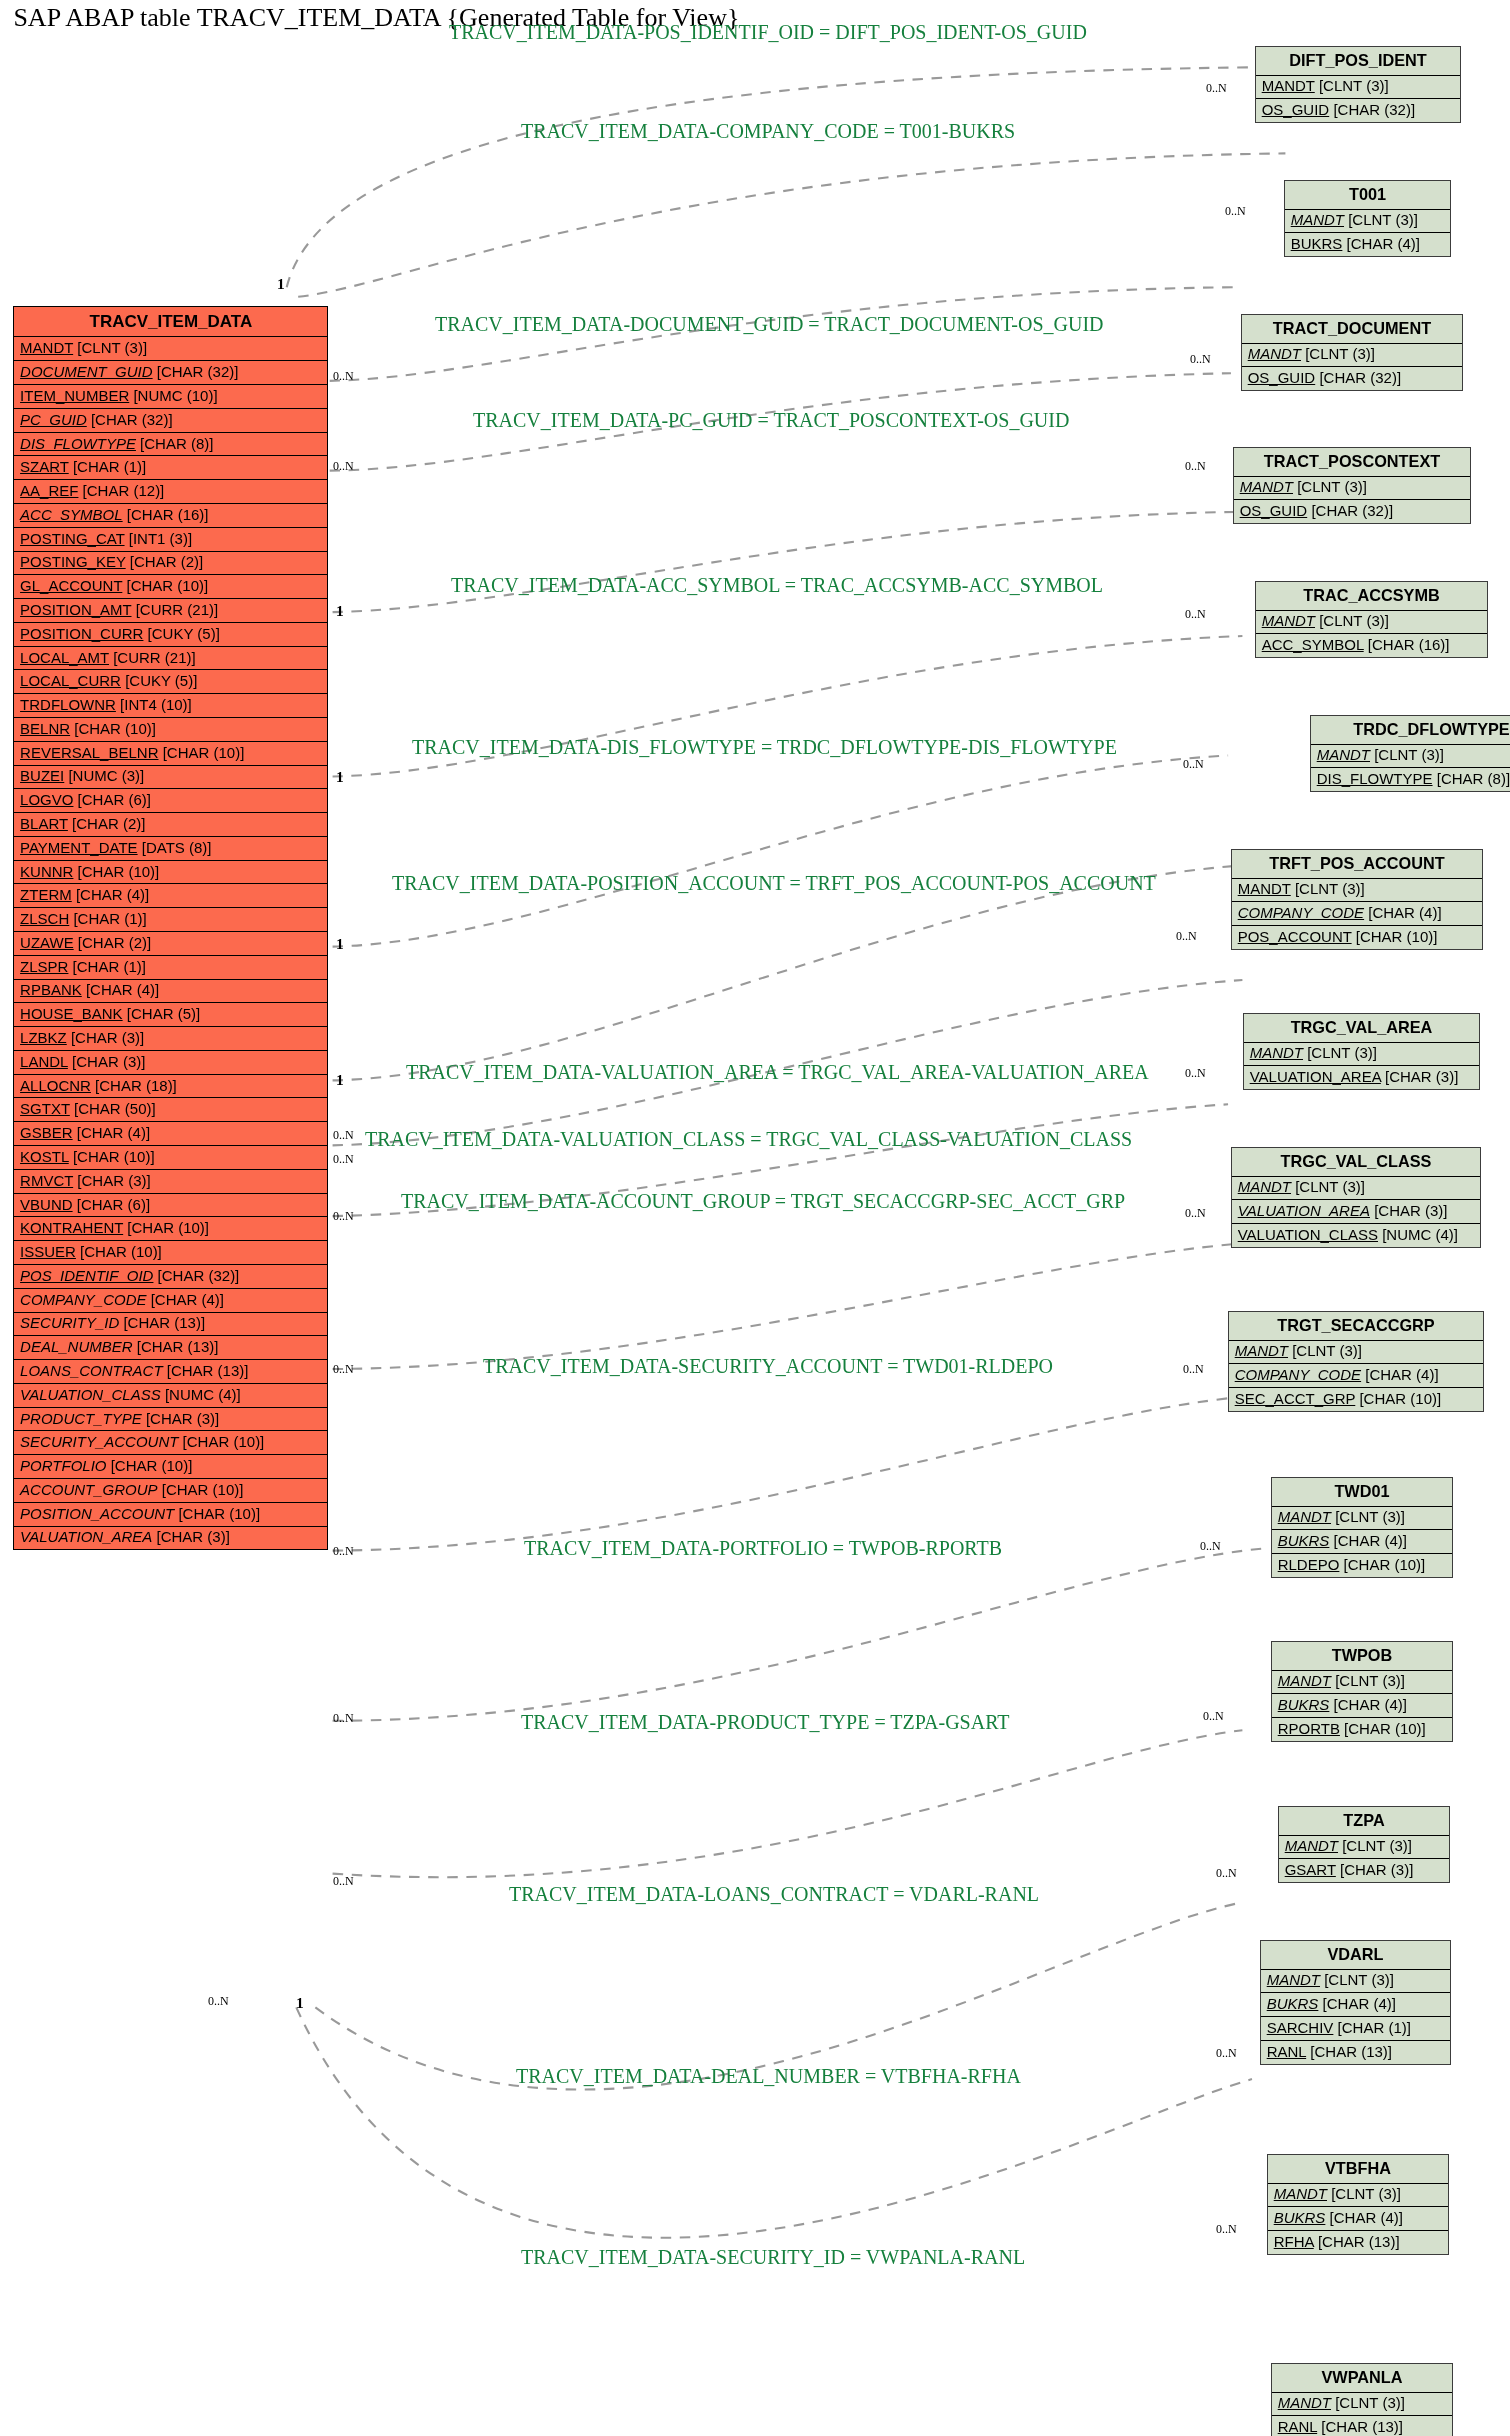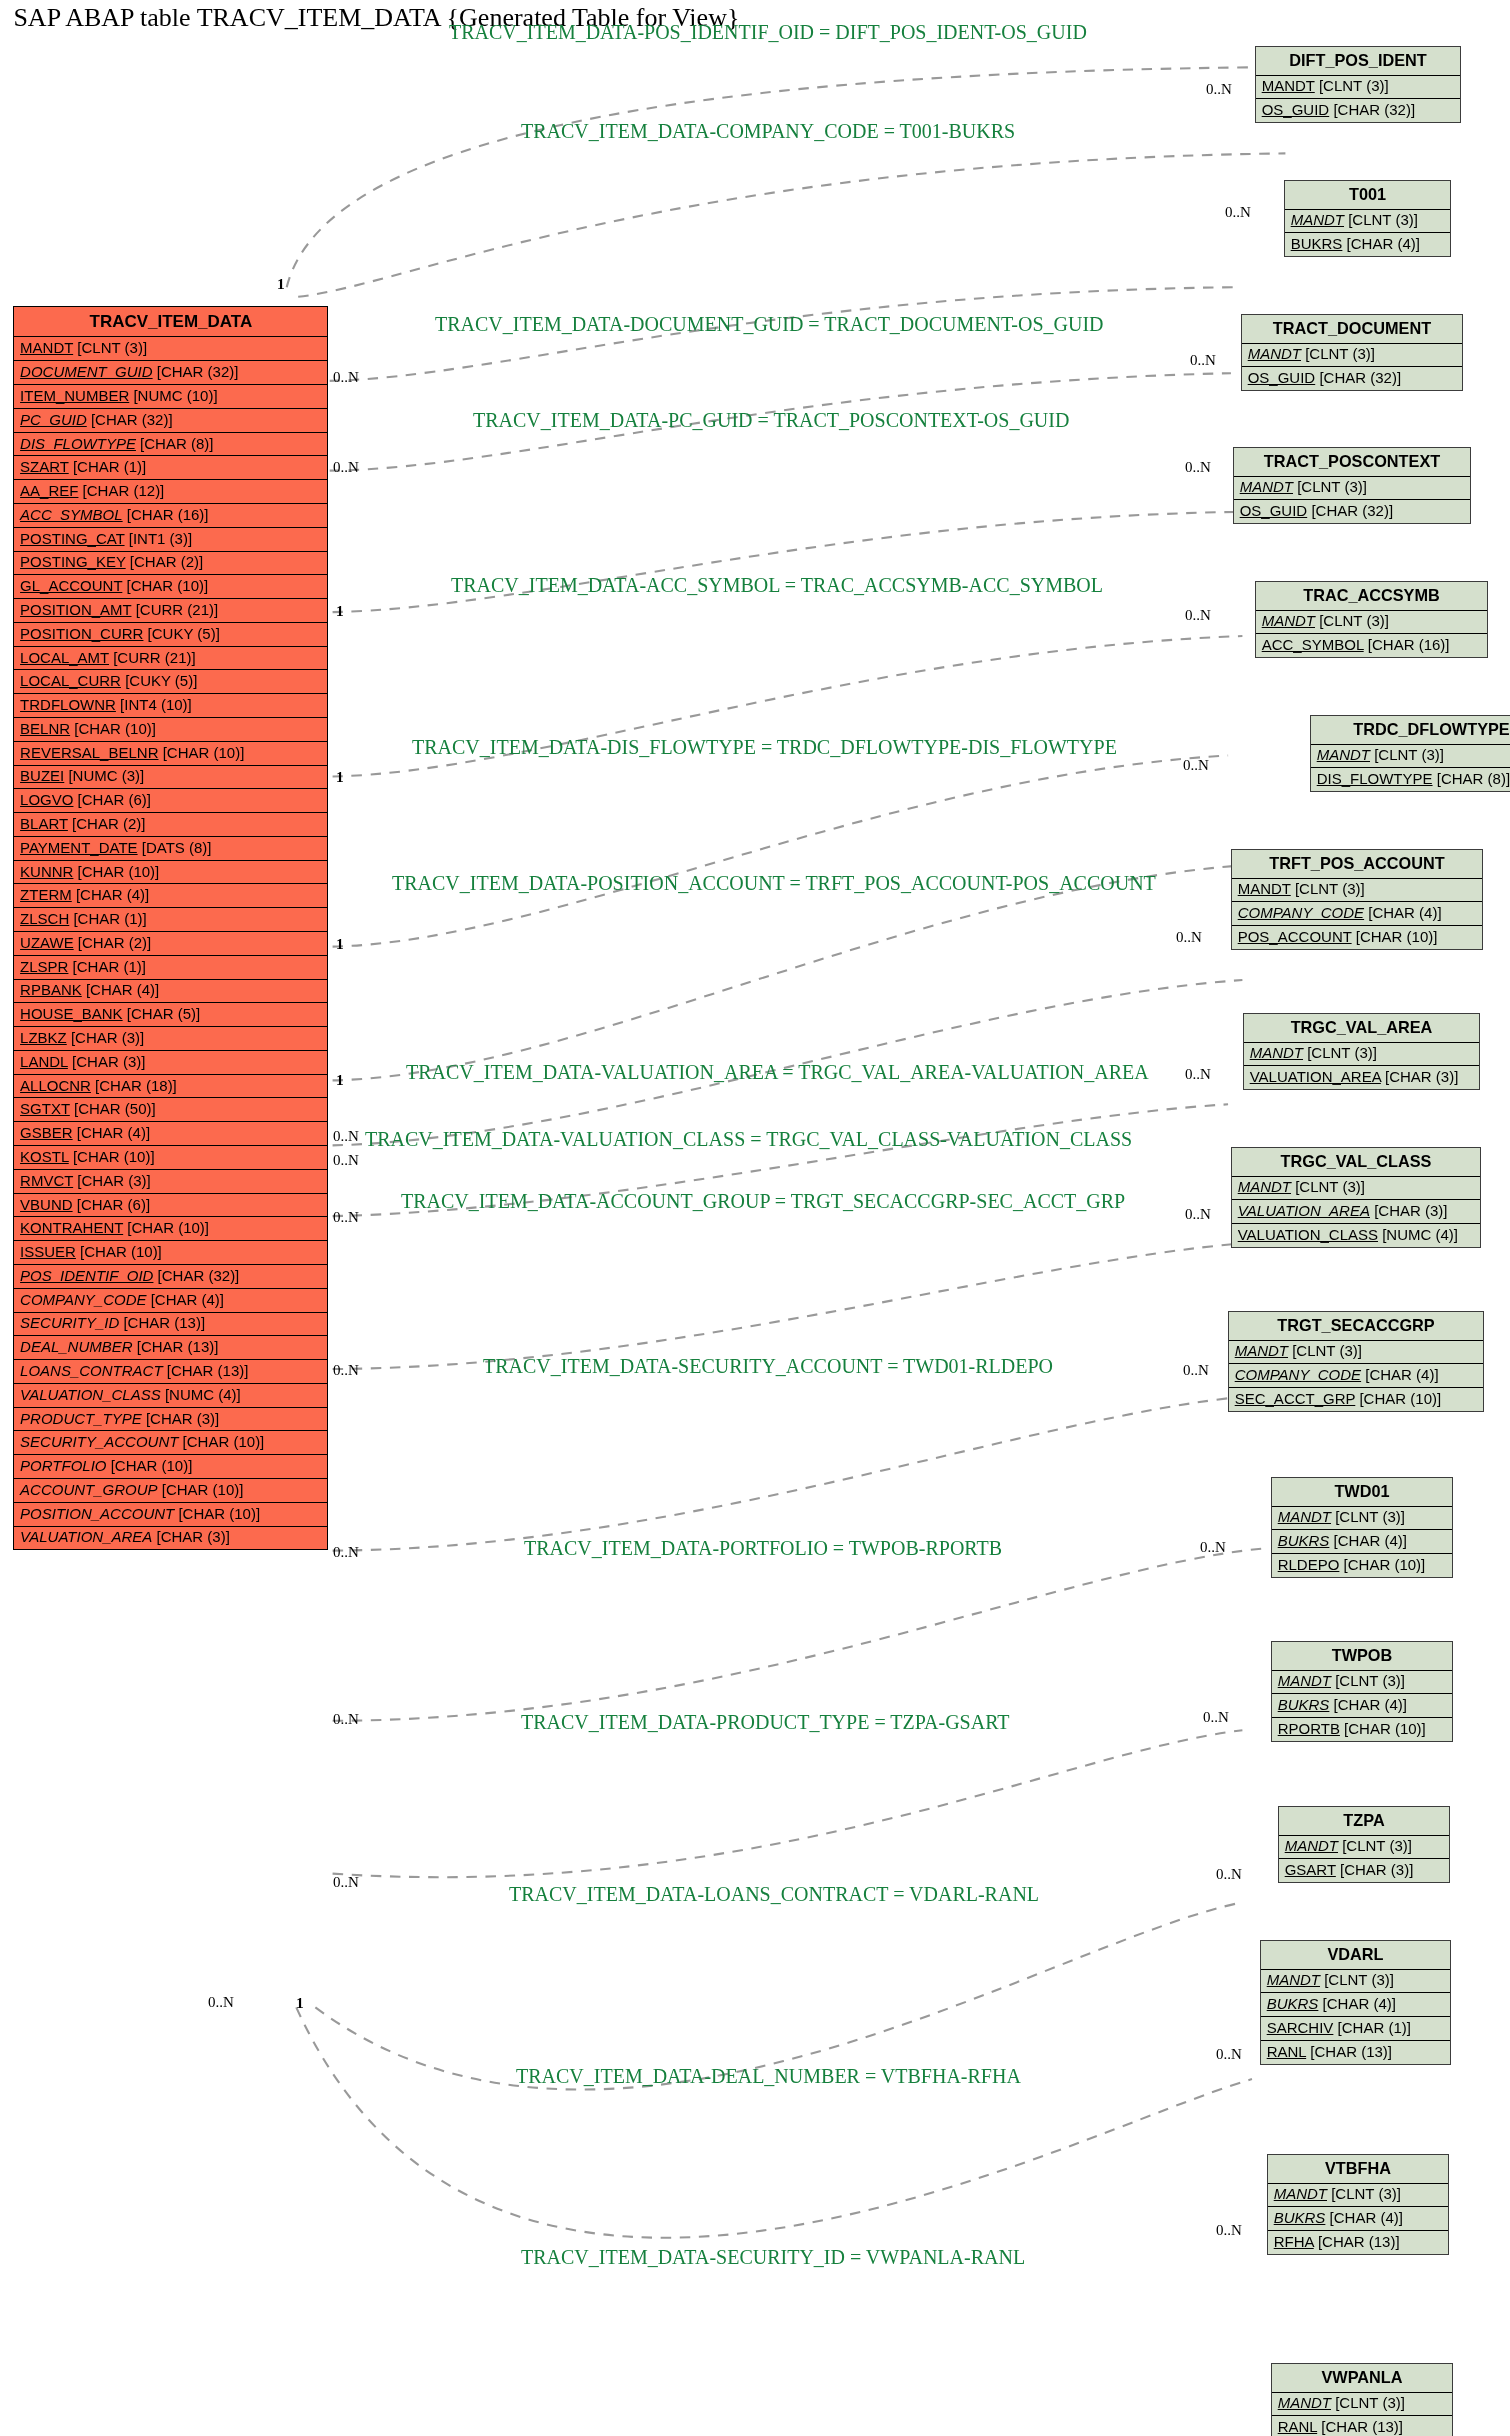--- a/index.html
+++ b/index.html
@@ -85,21 +85,21 @@
   .rel-label {
     position: absolute;
     font-family: "Liberation Serif", serif;
     font-size: 20px;
     color: #15803d;
     white-space: nowrap;
   }
   .card {
     position: absolute;
     font-family: "Liberation Serif", serif;
-    font-size: 15px;
+    font-size: 12px;
     color: #000000;
     white-space: nowrap;
   }
   .card.b { font-weight: bold; font-size: 15.3px; }
 </style>
 </head>
 <body>
 
 <div id="canvas">
 

